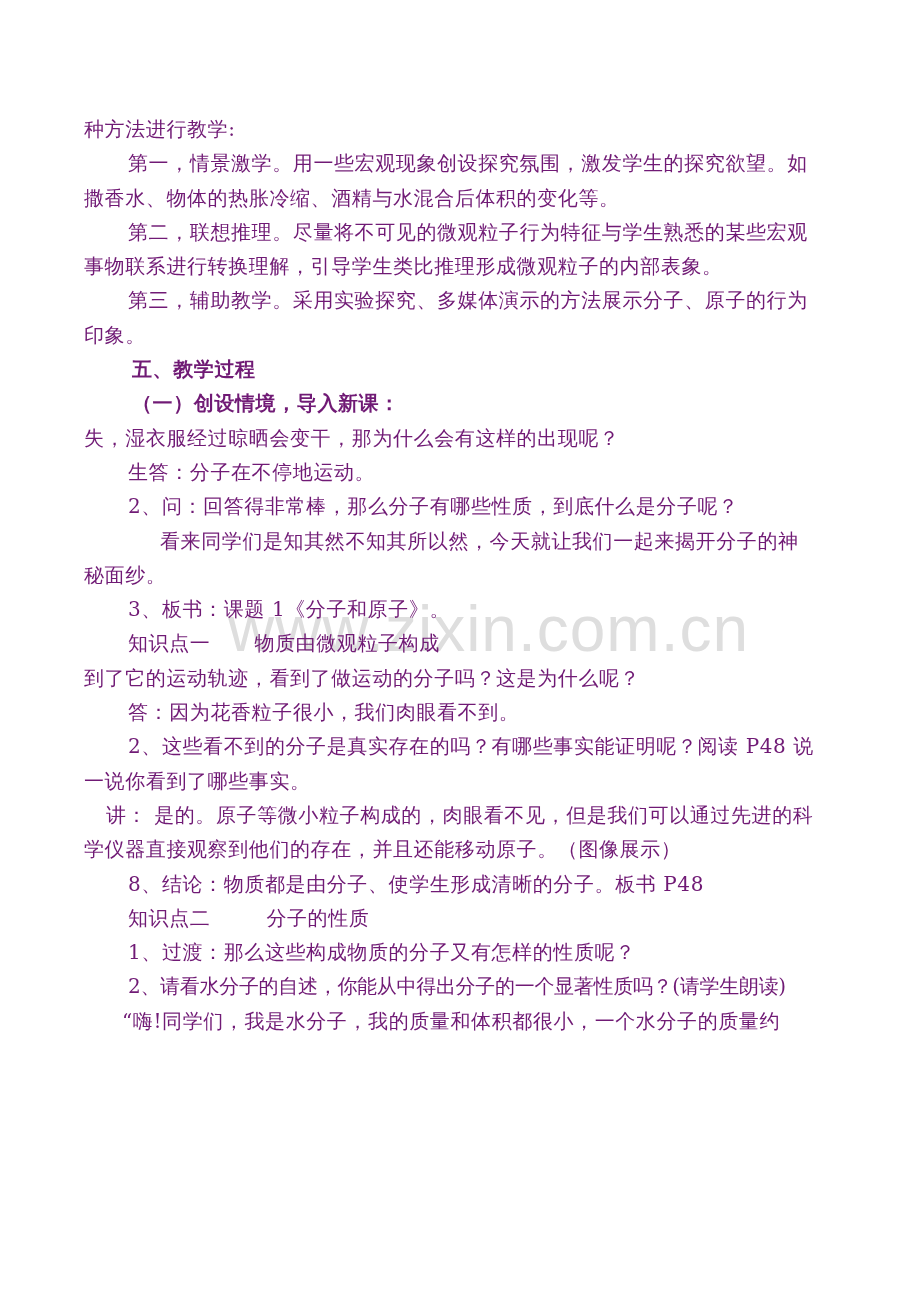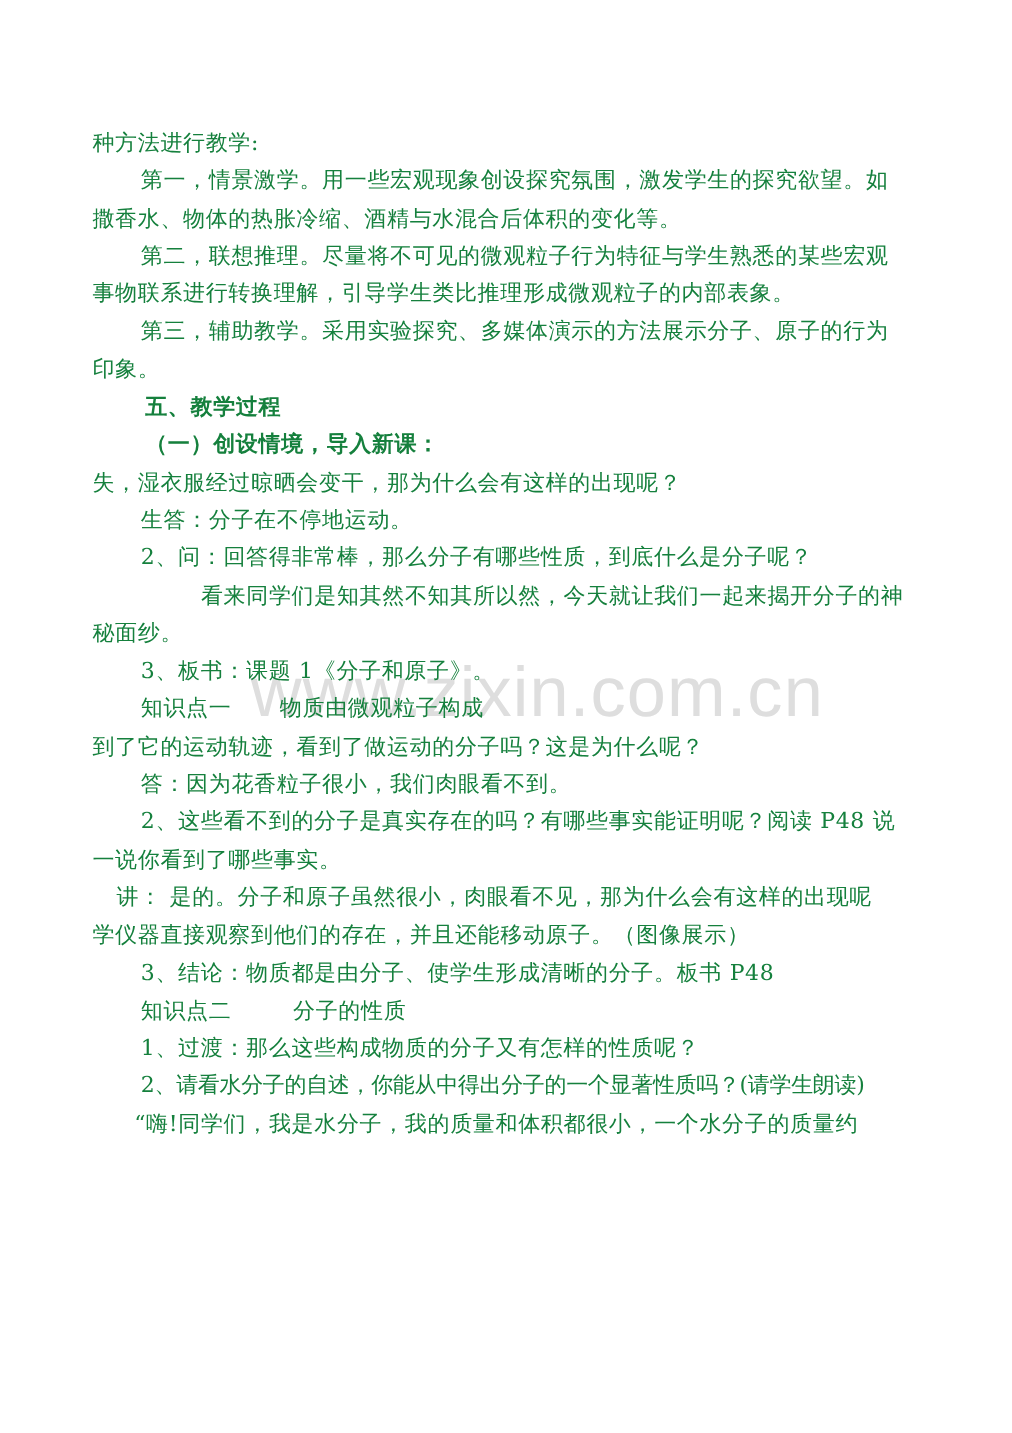--- a/index.html
+++ b/index.html
@@ -1,24 +1,24 @@
 <!DOCTYPE html>
 <html><head>
 <meta charset="utf-8">
 <style>
   html, body { margin: 0; padding: 0; background: #ffffff; }
   body { width: 920px; height: 1303px; position: relative; overflow: hidden; }
   .page {
     position: absolute; left: 84px; top: 112px; width: 760px;
     font-family: "DejaVu Serif", "Liberation Serif", serif;
-    font-size: 20px; line-height: 34.3px; color: #15803d;
+    font-size: 20px; line-height: 34.3px; color: #701a75;
   }
   .line { white-space: nowrap; height: 34.3px; letter-spacing: 0.6px; }
   .indent { padding-left: 44px; }
-  .indent-more { padding-left: 76px; text-align: center; }
+  .indent-more { padding-left: 76px; }
   .indent-small { padding-left: 22px; }
   .bold { font-weight: normal; font-family: "DejaVu Sans", "Liberation Sans", sans-serif; }
   .h-section { font-weight: bold; font-family: "DejaVu Sans", "Liberation Sans", sans-serif; margin-left: 48px; }
   .gap { display: inline-block; width: 44px; }
   .gap2 { display: inline-block; width: 56px; }
   .watermark {
     position: absolute; left: 228px; top: 594px; width: 470px;
     font-family: "Liberation Sans", "DejaVu Sans", sans-serif;
     font-size: 64px; letter-spacing: 1px; color: #dedede;
     white-space: nowrap; pointer-events: none; z-index: 0; line-height: 70px;
@@ -46,24 +46,24 @@
   <div class="line indent-more">看来同学们是知其然不知其所以然，今天就让我们一起来揭开分子的神</div>
   <div class="line">秘面纱。</div>
   <div class="line indent">3、板书：课题 1《分子和原子》。</div>
   <div class="line indent bold">
     <span>知识点一</span><span class="gap"></span><span>物质由微观粒子构成</span>
   </div>
   <div class="line">到了它的运动轨迹，看到了做运动的分子吗？这是为什么呢？</div>
   <div class="line indent">答：因为花香粒子很小，我们肉眼看不到。</div>
   <div class="line indent">2、这些看不到的分子是真实存在的吗？有哪些事实能证明呢？阅读 P48 说</div>
   <div class="line">一说你看到了哪些事实。</div>
-  <div class="line indent-small">讲：  是的。分子和原子虽然很小，肉眼看不见，那为什么会有这样的出现呢</div>
+  <div class="line indent-small">讲：  是的。原子等微小粒子构成的，肉眼看不见，但是我们可以通过先进的科</div>
   <div class="line">学仪器直接观察到他们的存在，并且还能移动原子。（图像展示）</div>
   <div class="line indent">
-    <span>3、结论：</span><span class="bold">物质都是由分子、使学生形成清晰的分子。</span><span>板书 P48</span>
+    <span>8、结论：</span><span class="bold">物质都是由分子、使学生形成清晰的分子。</span><span>板书 P48</span>
   </div>
   <div class="line indent bold">
     <span>知识点二</span><span class="gap2"></span><span>分子的性质</span>
   </div>
   <div class="line indent">1、过渡：那么这些构成物质的分子又有怎样的性质呢？</div>
   <div class="line indent" style="letter-spacing:-0.3px">2、请看水分子的自述，你能从中得出分子的一个显著性质吗？(请学生朗读)</div>
   <div class="line indent-small" style="padding-left:38px">“嗨!同学们，我是水分子，我的质量和体积都很小，一个水分子的质量约</div>
 </div>
 
 </body></html>

